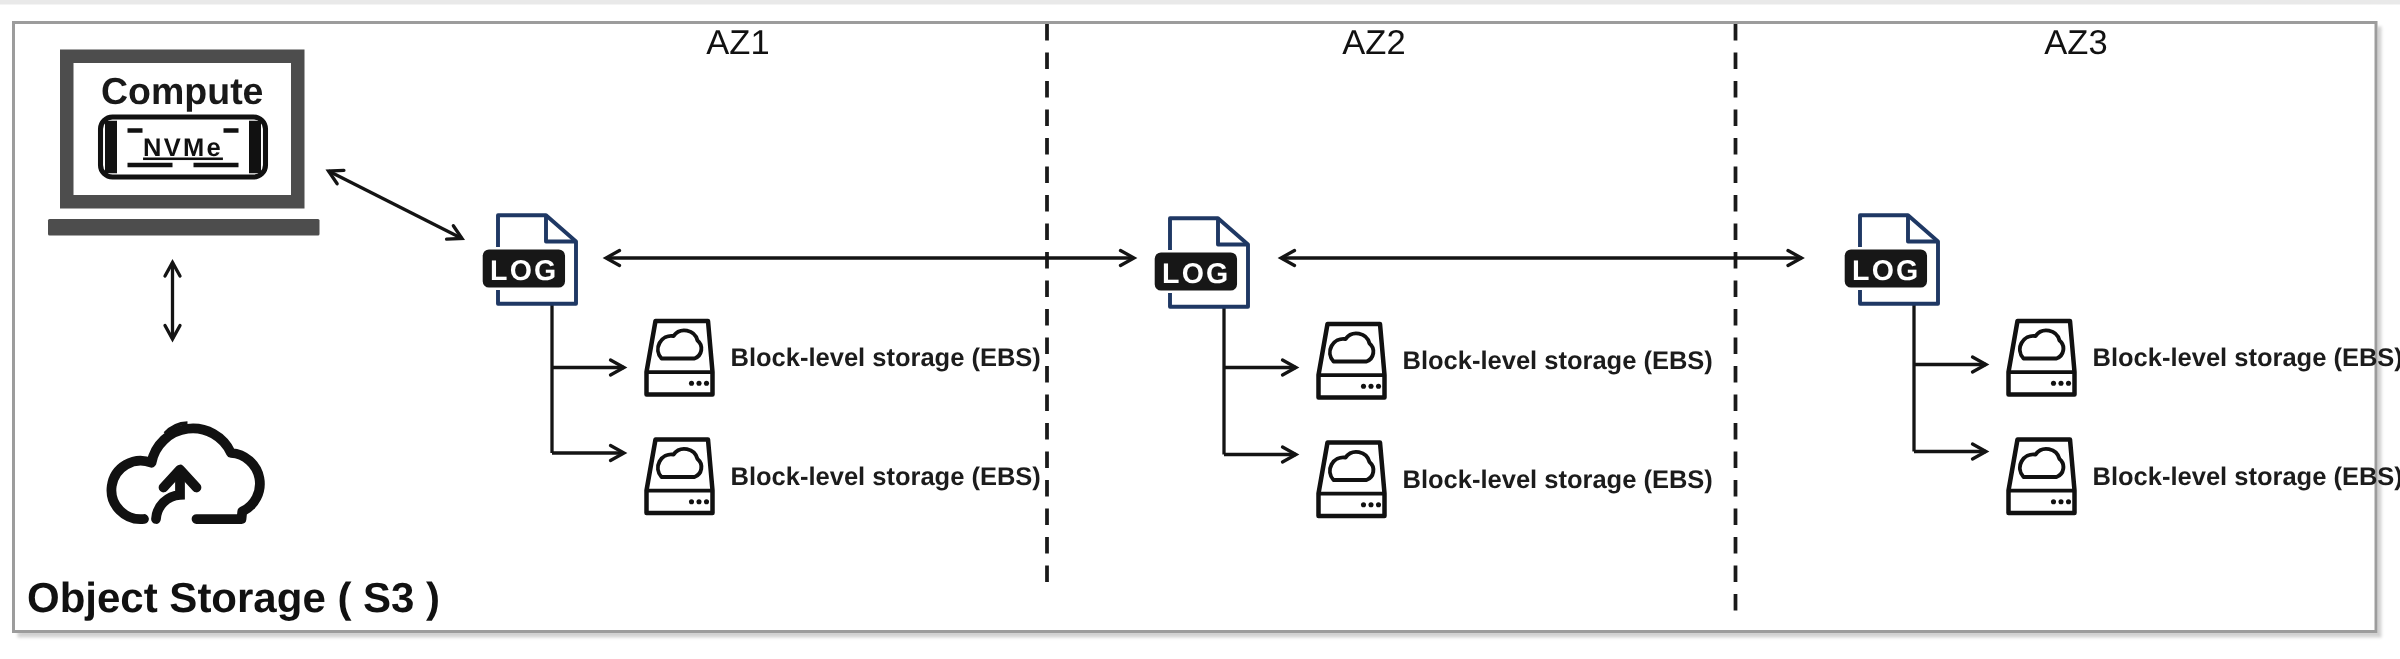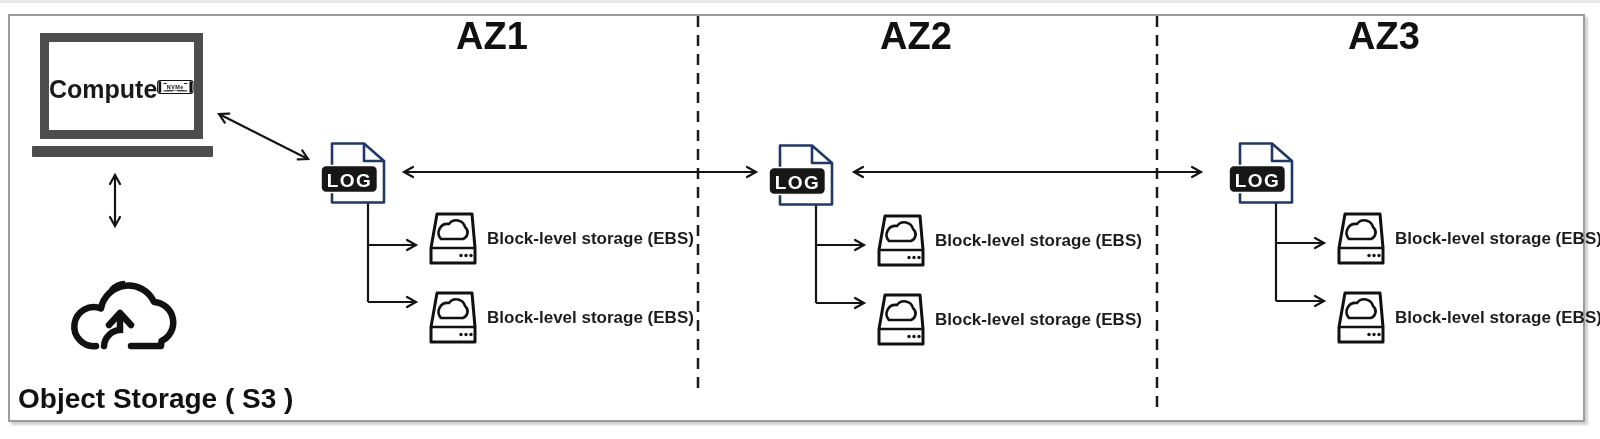--- a/index.html
+++ b/index.html
@@ -2,24 +2,24 @@
 <html><head>
 <meta charset="utf-8">
 <style>
   html,body{margin:0;padding:0;background:#ffffff;}
   body{width:1600px;height:439px;position:relative;overflow:hidden;
        font-family:"Liberation Sans", sans-serif;color:#1c1c1c;}
   .abs{position:absolute;}
   .top-strip{left:0;top:0;width:1600px;height:3px;background:#e9e9e9;}
   .panel{left:8px;top:14px;width:1577px;height:408px;border:2px solid #9c9c9c;
          background:#ffffff;box-sizing:border-box;box-shadow:3px 3px 2px rgba(0,0,0,0.18);}
-  .az-label{top:15px;width:160px;text-align:center;font-size:38px;font-weight:700;color:#111;}
+  .az-label{top:15px;width:160px;text-align:center;font-size:23px;font-weight:400;color:#111;}
   
   .monitor{left:40px;top:33px;width:163px;height:106px;border:9px solid #4d4d4d;
-           background:#fff;box-sizing:border-box;display:flex;flex-direction:row;
+           background:#fff;box-sizing:border-box;display:flex;flex-direction:column;
            align-items:center;}
   .compute-label{margin-top:6px;font-size:25px;font-weight:700;color:#191919;line-height:1.05;}
   .monitor-base{left:32px;top:146px;width:181px;height:11px;background:#4d4d4d;border-radius:1px;}
   
   .obj-label{left:18px;top:383px;font-size:28px;font-weight:700;color:#111;white-space:nowrap;}
   
   .zone{width:370px;height:215px;}
   .log-icon{position:absolute;left:0;top:0;}
   .drive1{position:absolute;left:108px;top:70px;}
   .drive2{position:absolute;left:108px;top:149px;}

